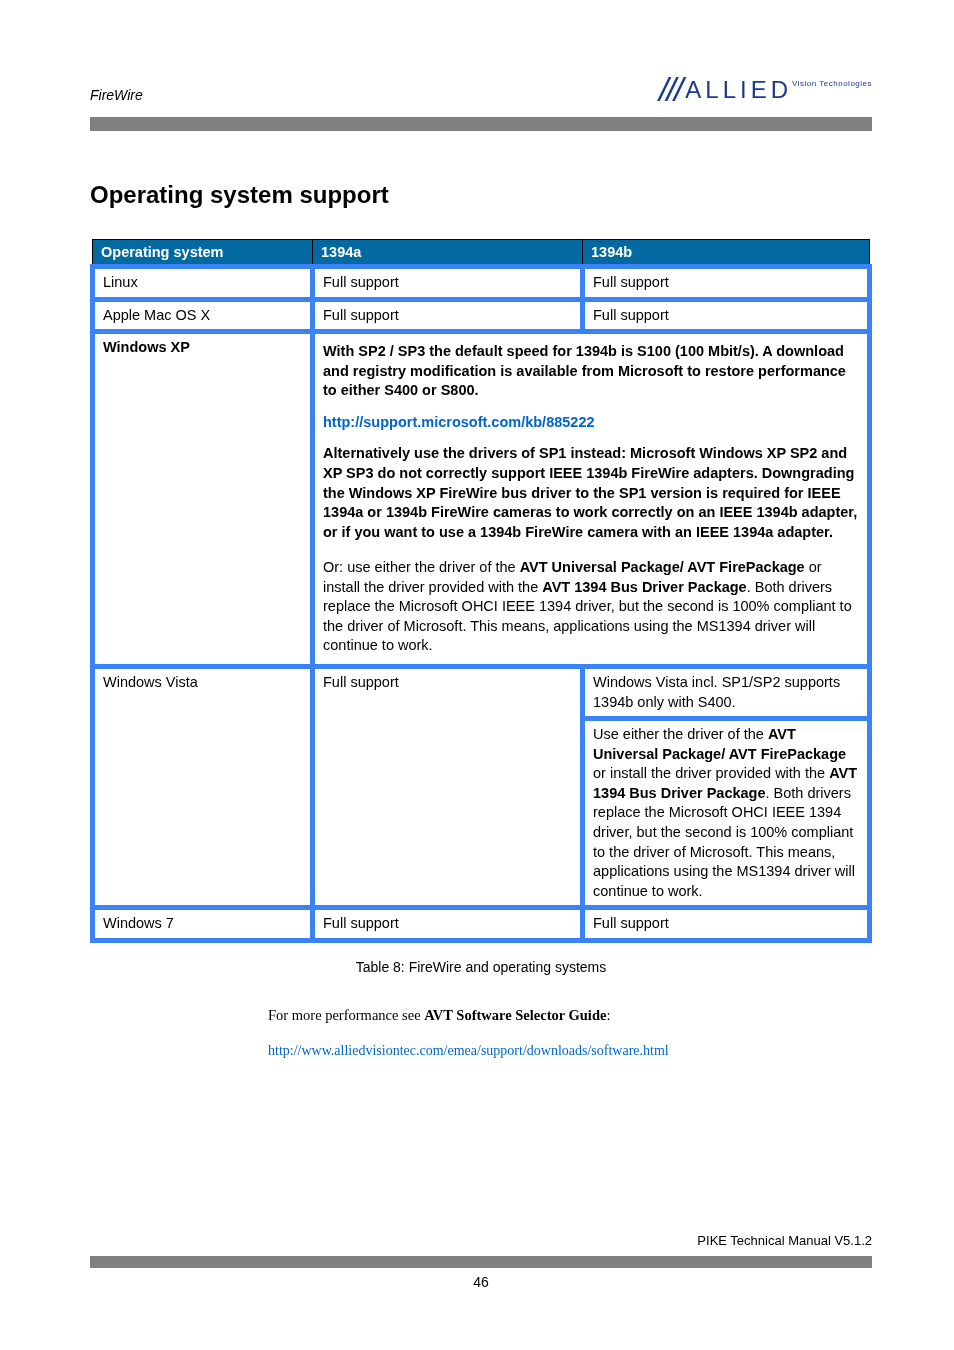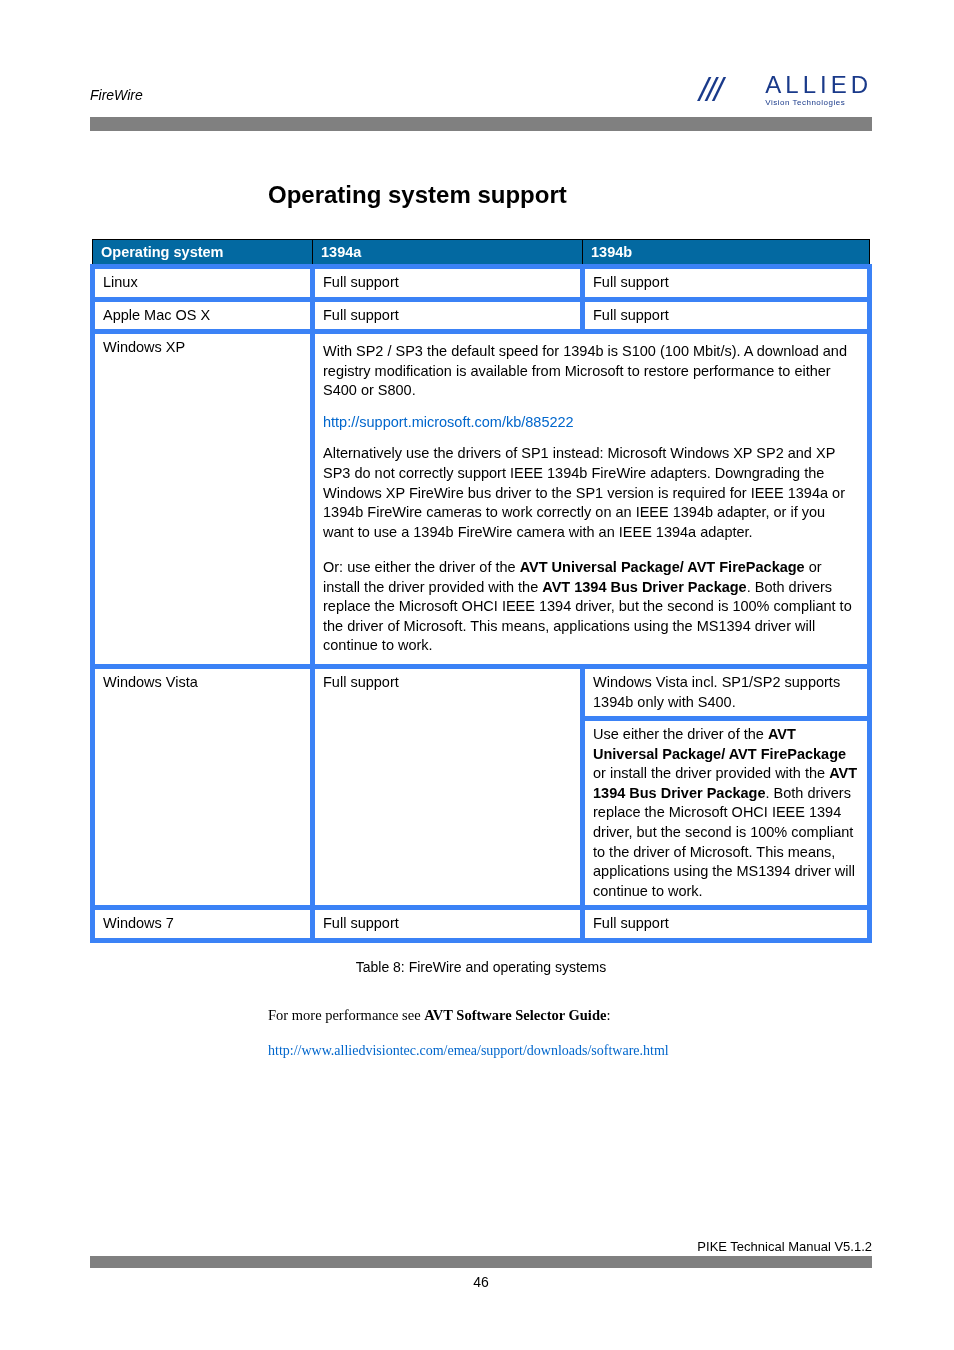--- a/index.html
+++ b/index.html
@@ -33,23 +33,22 @@
   }
   .logo-slashes {
     font-size: 34px;
     font-style: italic;
     color: #1a3a8a;
     letter-spacing: -2px;
     font-weight: 300;
   }
   .logo-text {
     display: flex;
-    flex-direction: column;
+    flex-direction: row;
     line-height: 1;
-    margin-left: 40px;
   }
   .logo-main {
     font-size: 24px;
     letter-spacing: 4px;
     color: #1a3a8a;
     font-weight: 400;
   }
   .logo-sub {
     font-size: 8px;
     color: #1a3a8a;
@@ -58,21 +57,20 @@
   }
   .top-bar {
     height: 14px;
     background: #808080;
     margin-bottom: 50px;
   }
   .section-title {
     font-family: Arial, Helvetica, sans-serif;
     font-size: 24px;
     font-weight: 900;
-    margin-left: 178px;
     margin-bottom: 30px;
   }
   table {
     border-collapse: collapse;
     width: 100%;
     font-size: 14.5px;
   }
   th {
     background: #0369a1;
     color: #fff;
@@ -122,32 +120,32 @@
   .info-text .link { display: block; margin-top: 16px; font-family: Liberation Serif, serif; font-size: 14px;}
   .footer {
     position: absolute;
     bottom: 60px;
     right: 82px;
     left: 90px;
   }
   .footer-title {
     text-align: right;
     font-size: 13px;
-    margin-bottom: 2px;
+    margin-bottom: 8px;
   }
   .footer-bar {
     height: 12px;
     background: #808080;
     margin-bottom: 6px;
   }
   .footer-page {
     text-align: center;
     font-size: 14px;
   }
-  .td-nobottom { border-bottom: none; }
+  .td-nobottom { border-bottom: none; font-weight: bold; }
   .td-notop { border-top: none; }
 </style>
 </head>
 <body>
 
 <div class="page">
   <div class="header">
     <div class="header-breadcrumb">FireWire</div>
     <div class="logo">
       <span class="logo-slashes">///</span>

